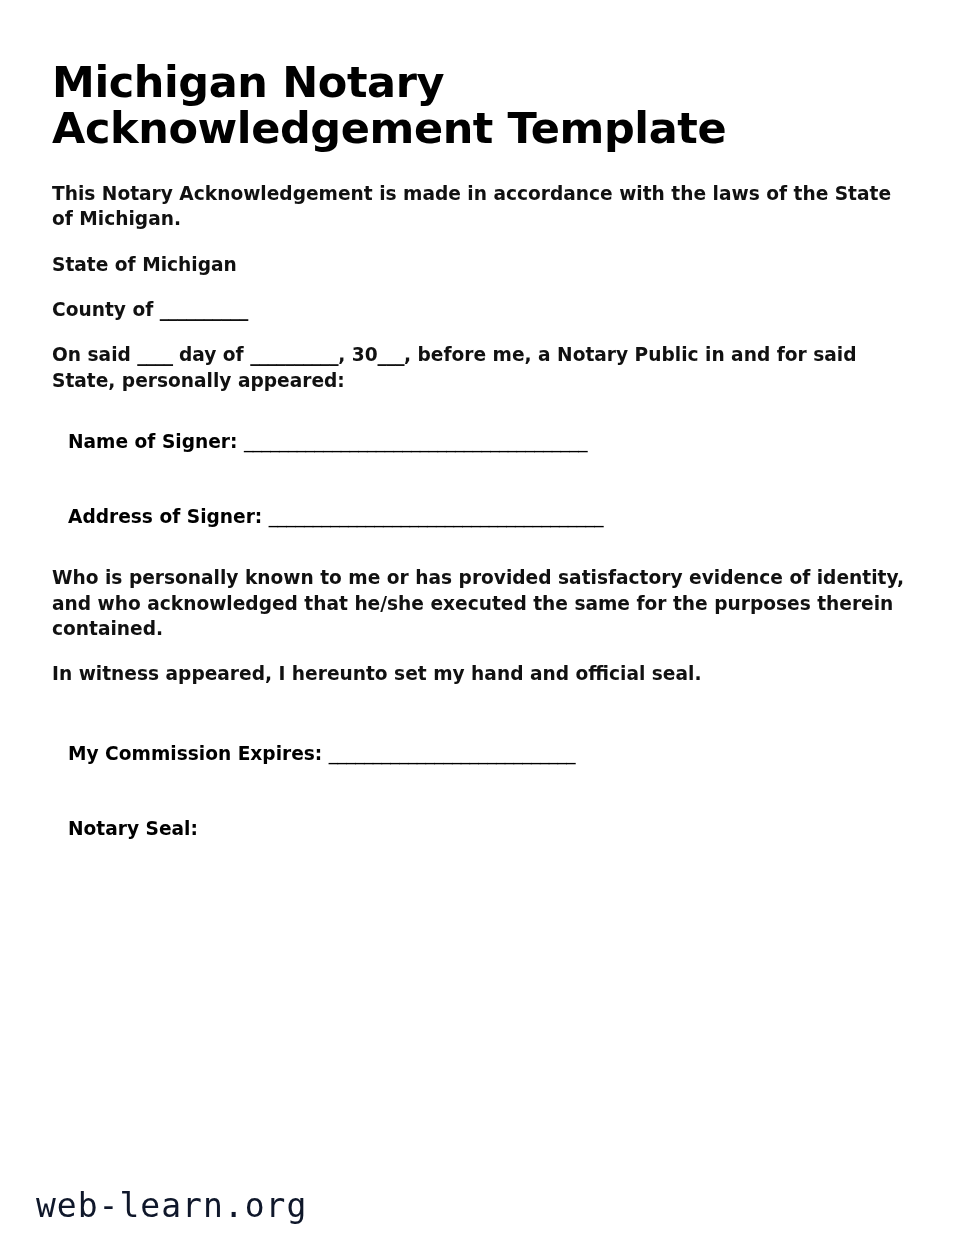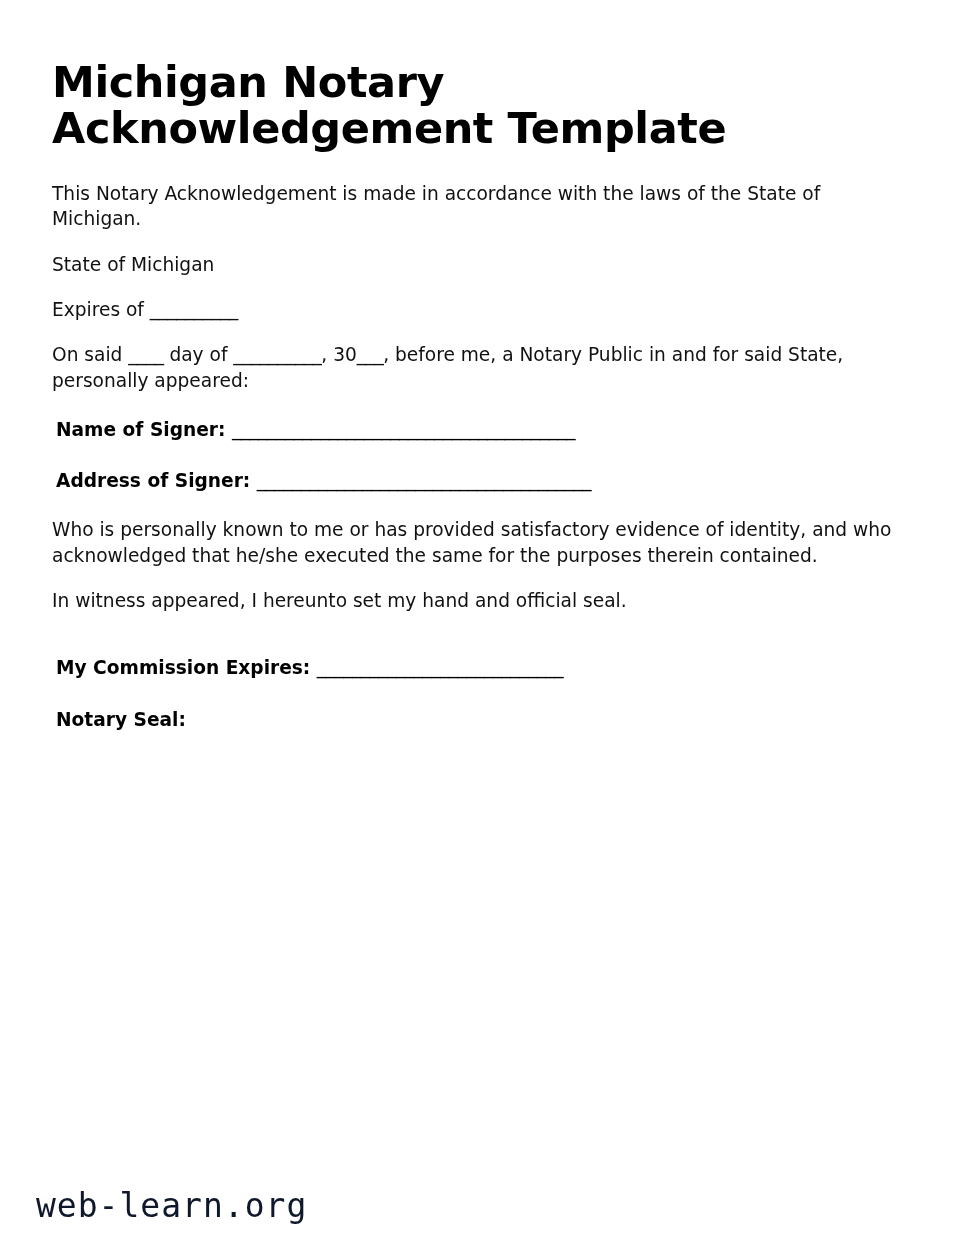--- a/index.html
+++ b/index.html
@@ -40,33 +40,33 @@
     margin: 0 0 0 0;
     color: #000000;
     width: 800px;
   }
 
   .para {
     font-size: 18.6px;
     line-height: 1.36;
     color: #111111;
     margin: 0;
-    font-weight: normal;
+    font-weight: bold;
   }
 
   .gap-after-title { height: 30px; }
   .gap { height: 20px; }
   .gap-sm { height: 18px; }
 
   .field-line {
     font-size: 18.6px;
     line-height: 1.36;
     font-weight: bold;
     color: #000000;
-    margin: 4px;
+    margin: 16px;
     white-space: nowrap;
   }
 
   .field-line .blank {
     font-weight: normal;
     letter-spacing: -0.5px;
   }
 
   .inline-blank {
     letter-spacing: -0.5px;
@@ -96,21 +96,21 @@
     <div class="gap-after-title"></div>
 
     <p class="para">This Notary Acknowledgement is made in accordance with the laws of the State of Michigan.</p>
 
     <div class="gap"></div>
 
     <p class="para">State of Michigan</p>
 
     <div class="gap"></div>
 
-    <p class="para"><span>Expires of </span><span class="inline-blank">__________</span></p>
+    <p class="para"><span>County of </span><span class="inline-blank">__________</span></p>
 
     <div class="gap"></div>
 
     <p class="para"><span>On said </span><span class="inline-blank">____</span><span> day of </span><span class="inline-blank">__________</span><span>, 30</span><span class="inline-blank">___</span><span>, before me, a Notary Public in and for said State, personally appeared:</span></p>
 
     <div class="gap"></div>
 
     <p class="field-line"><span>Name of Signer: </span><span class="blank">_______________________________________</span></p>
 
     <div class="gap-sm"></div>

